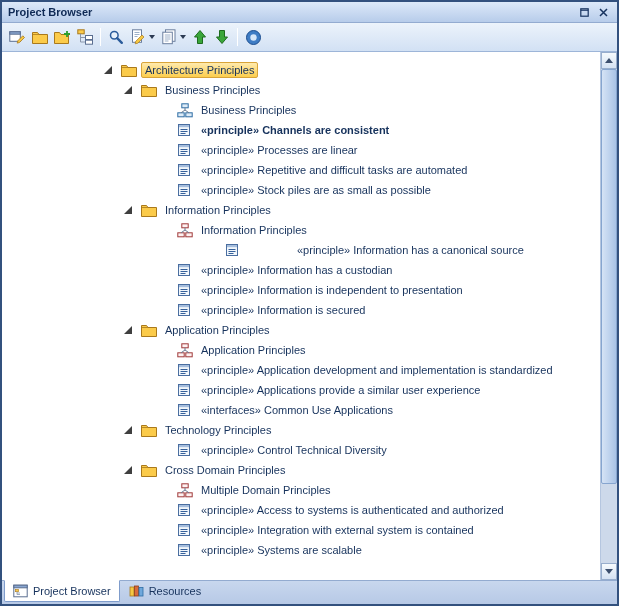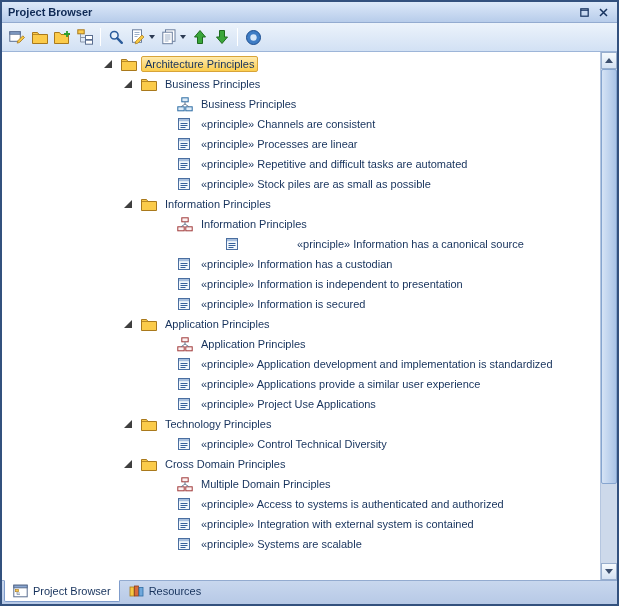--- a/index.html
+++ b/index.html
@@ -15,21 +15,21 @@
 
   
   .toolbar { height: 29px; flex: none; background: linear-gradient(#ecf3fb, #d2e1f4); border-bottom: 1px solid #9db5d8; display: flex; align-items: center; padding: 0 4px; }
   .tbtn { height: 22px; min-width: 22px; display: flex; align-items: center; justify-content: center; padding: 0 2px; border: 1px solid transparent; border-radius: 2px; }
   .dd { margin-left: 3px; width: 0; height: 0; border-left: 3px solid transparent; border-right: 3px solid transparent; border-top: 4px solid #2b3a52; }
   .tsep { width: 1px; height: 18px; background: #9db5d8; border-right: 1px solid #ffffff; margin: 0 4px; }
   .icon { display: inline-flex; align-items: center; justify-content: center; }
 
   
   .content { flex: 1; display: flex; min-height: 0; }
-  .tree { flex: 1; background: #fff; overflow: hidden; padding-top: 2px; }
+  .tree { flex: 1; background: #fff; overflow: hidden; padding-top: 8px; }
   .trow { height: 20px; display: flex; align-items: center; white-space: nowrap; font-size: 11px; color: #16325C; cursor: default; }
   .tri { width: 17px; flex: none; display: flex; align-items: center; }
   .exp { width: 0; height: 0; border-left: 8px solid transparent; border-bottom: 8px solid #3f3f3f; }
   .ticon { width: 20px; flex: none; display: flex; align-items: center; }
   .tlabel { padding: 1px 3px; border: 1px solid transparent; border-radius: 2px; }
   .trow.sel .tlabel { background: linear-gradient(#ffeaad, #FCCE4E); border-color: #D8A439; }
 
   
   .scroll { width: 17px; flex: none; background: #cdd9ea; border-left: 1px solid #b5c6df; display: flex; flex-direction: column; }
   .sb-btn { height: 17px; flex: none; background: linear-gradient(#f6fafd, #d5e2f3); border: 1px solid #98aecd; display: flex; align-items: center; justify-content: center; }
@@ -194,21 +194,21 @@
               <svg width="16" height="15" viewBox="0 0 16 15">
                 <rect x="4.8" y="0.8" width="6.4" height="4" fill="#DDEBF7" stroke="#2E6DA4"></rect>
                 <rect x="0.8" y="9.8" width="6.4" height="4" fill="#DDEBF7" stroke="#2E6DA4"></rect>
                 <rect x="8.8" y="9.8" width="6.4" height="4" fill="#DDEBF7" stroke="#2E6DA4"></rect>
                 <path d="M8 4.8 V7 M8 7 L4 9.8 M8 7 L12 9.8" stroke="#6a7c93" fill="none"></path>
               </svg>
             </span>
           </span>
           <span class="tlabel">Business Principles</span>
         </div>
-        <div class="trow" style="padding-left: 158px;">
+        <div class="trow" style="padding-left: 158px; font-weight: bold;">
           <span class="tri"></span>
           <span class="ticon">
             <span class="icon">
               <svg width="14" height="14" viewBox="0 0 14 14">
                 <rect x="1.5" y="1.5" width="11" height="11" fill="#F2F7FC" stroke="#4A6EA0"></rect>
                 <rect x="2" y="2" width="10" height="2.2" fill="#A6BEDD"></rect>
                 <path d="M3.5 6.5 H10.5 M3.5 8.5 H10.5 M3.5 10.5 H8.5" stroke="#35609A" stroke-width="1"></path>
               </svg>
             </span>
           </span>
@@ -391,21 +391,21 @@
           <span class="tri"></span>
           <span class="ticon">
             <span class="icon">
               <svg width="14" height="14" viewBox="0 0 14 14">
                 <rect x="1.5" y="1.5" width="11" height="11" fill="#F2F7FC" stroke="#4A6EA0"></rect>
                 <rect x="2" y="2" width="10" height="2.2" fill="#A6BEDD"></rect>
                 <path d="M3.5 6.5 H10.5 M3.5 8.5 H10.5 M3.5 10.5 H8.5" stroke="#35609A" stroke-width="1"></path>
               </svg>
             </span>
           </span>
-          <span class="tlabel">«principle» Project Use Applications</span>
+          <span class="tlabel">«interfaces» Common Use Applications</span>
         </div>
         <div class="trow" style="padding-left: 122px;">
           <span class="tri">
             <span class="exp"></span>
           </span>
           <span class="ticon">
             <span class="icon">
               <svg width="16" height="13" viewBox="0 0 16 13">
                 <path d="M0.5 1.5 L5.5 1.5 L7 3.5 L15.5 3.5 L15.5 12.5 L0.5 12.5 Z" fill="#FBCB4A" stroke="#A9791C"></path>
                 <path d="M0.5 3.5 L7 3.5" stroke="#A9791C" stroke-width="0.8"></path>

